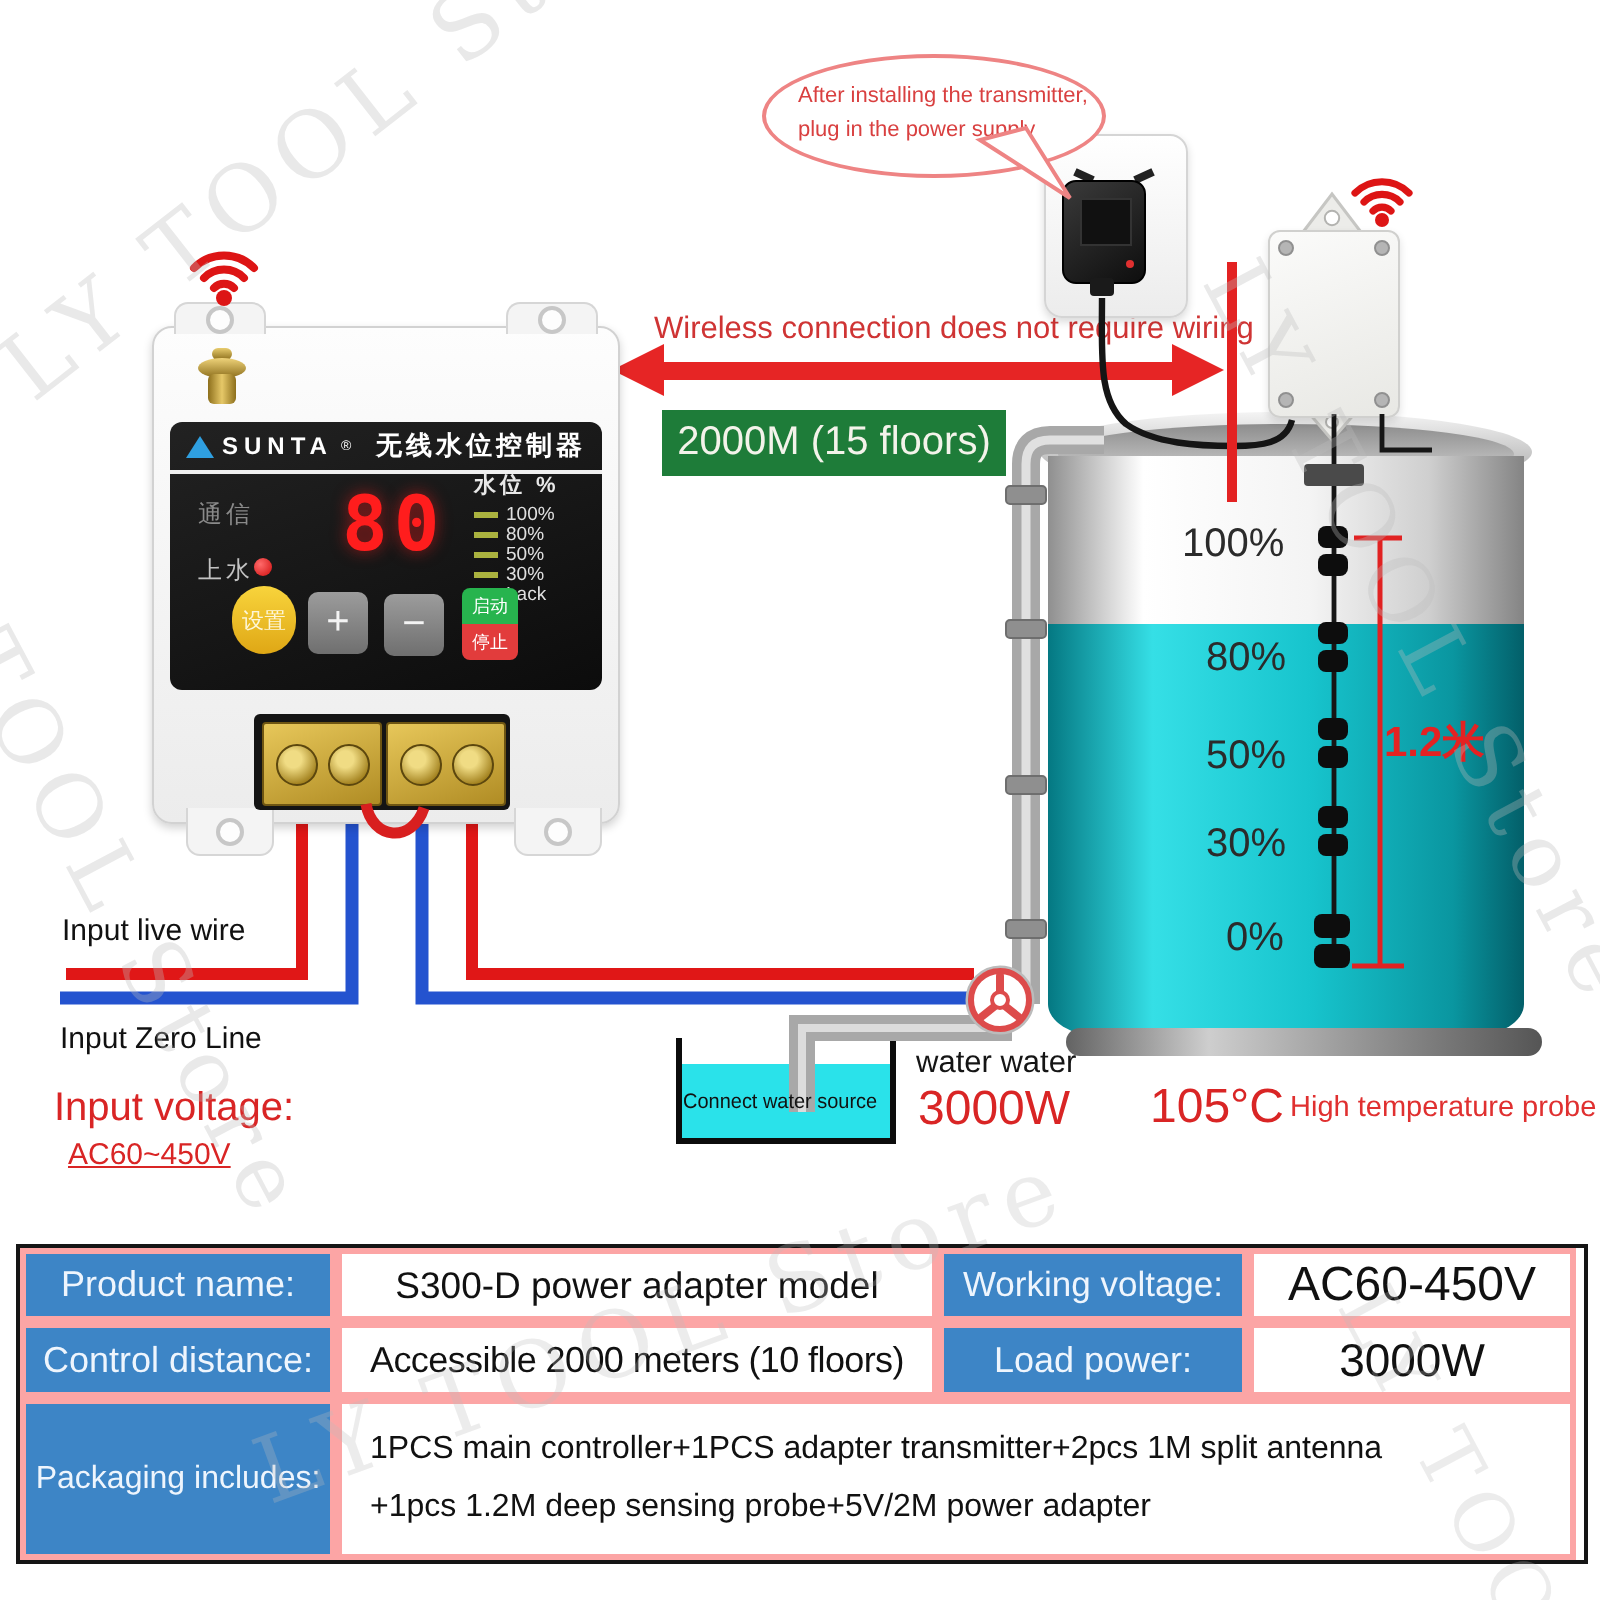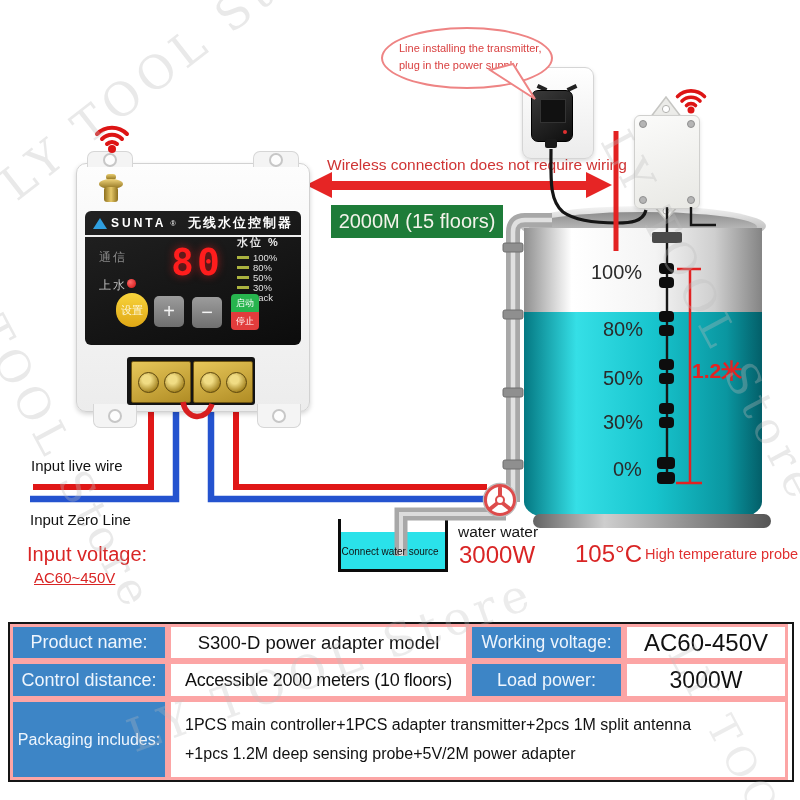--- a/index.html
+++ b/index.html
@@ -197,21 +197,21 @@
   <div class="abs" style="left:634px;top:115px;width:64px;height:92px;border-radius:6px;border:1px solid #d0d0ce;z-index:8;
               background:linear-gradient(160deg,#fbfbfa,#e8e8e4);box-shadow:0 2px 4px rgba(0,0,0,.12);">
     <div class="abs" style="left:4px;top:4px;width:6px;height:6px;border-radius:50%;background:#b5b5b5;border:1px solid #909090;"></div>
     <div class="abs" style="left:52px;top:4px;width:6px;height:6px;border-radius:50%;background:#b5b5b5;border:1px solid #909090;"></div>
     <div class="abs" style="left:4px;top:80px;width:6px;height:6px;border-radius:50%;background:#b5b5b5;border:1px solid #909090;"></div>
     <div class="abs" style="left:52px;top:80px;width:6px;height:6px;border-radius:50%;background:#b5b5b5;border:1px solid #909090;"></div>
   </div>
 
   <div class="abs" style="left:381px;top:27px;width:168px;height:58px;border:2px solid #ee8484;border-radius:50%;background:#fff;z-index:8;">
     <div style="padding:11px 0 0 16px;font-size:11px;color:#d94040;line-height:1.5;">
-      <div class="nw">Line installing the transmitter,</div>
+      <div class="nw">After installing the transmitter,</div>
       <div class="nw">plug in the power supply</div>
     </div>
   </div>
 
   <svg class="abs" style="left:0;top:0;z-index:9;" width="800" height="800" viewBox="0 0 800 800">
     <polygon points="490,70 535,99 513,64" fill="#fff" stroke="#ee8484" stroke-width="2"></polygon>
     <path d="M 551 149 C 551 178 549 200 563 212 C 577 222 600 223 617 223 C 630 223 643 222 646 210" fill="none" stroke="#151515" stroke-width="3.2"></path>
     <path d="M 691 207 L 691 225 L 716 225" fill="none" stroke="#161616" stroke-width="2.4"></path>
     <line x1="616" y1="131" x2="616" y2="251" stroke="#e32222" stroke-width="5"></line>
     <path d="M 183 402 C 186 420 206 422 212 404" fill="none" stroke="#d81f1f" stroke-width="5.5"></path>

